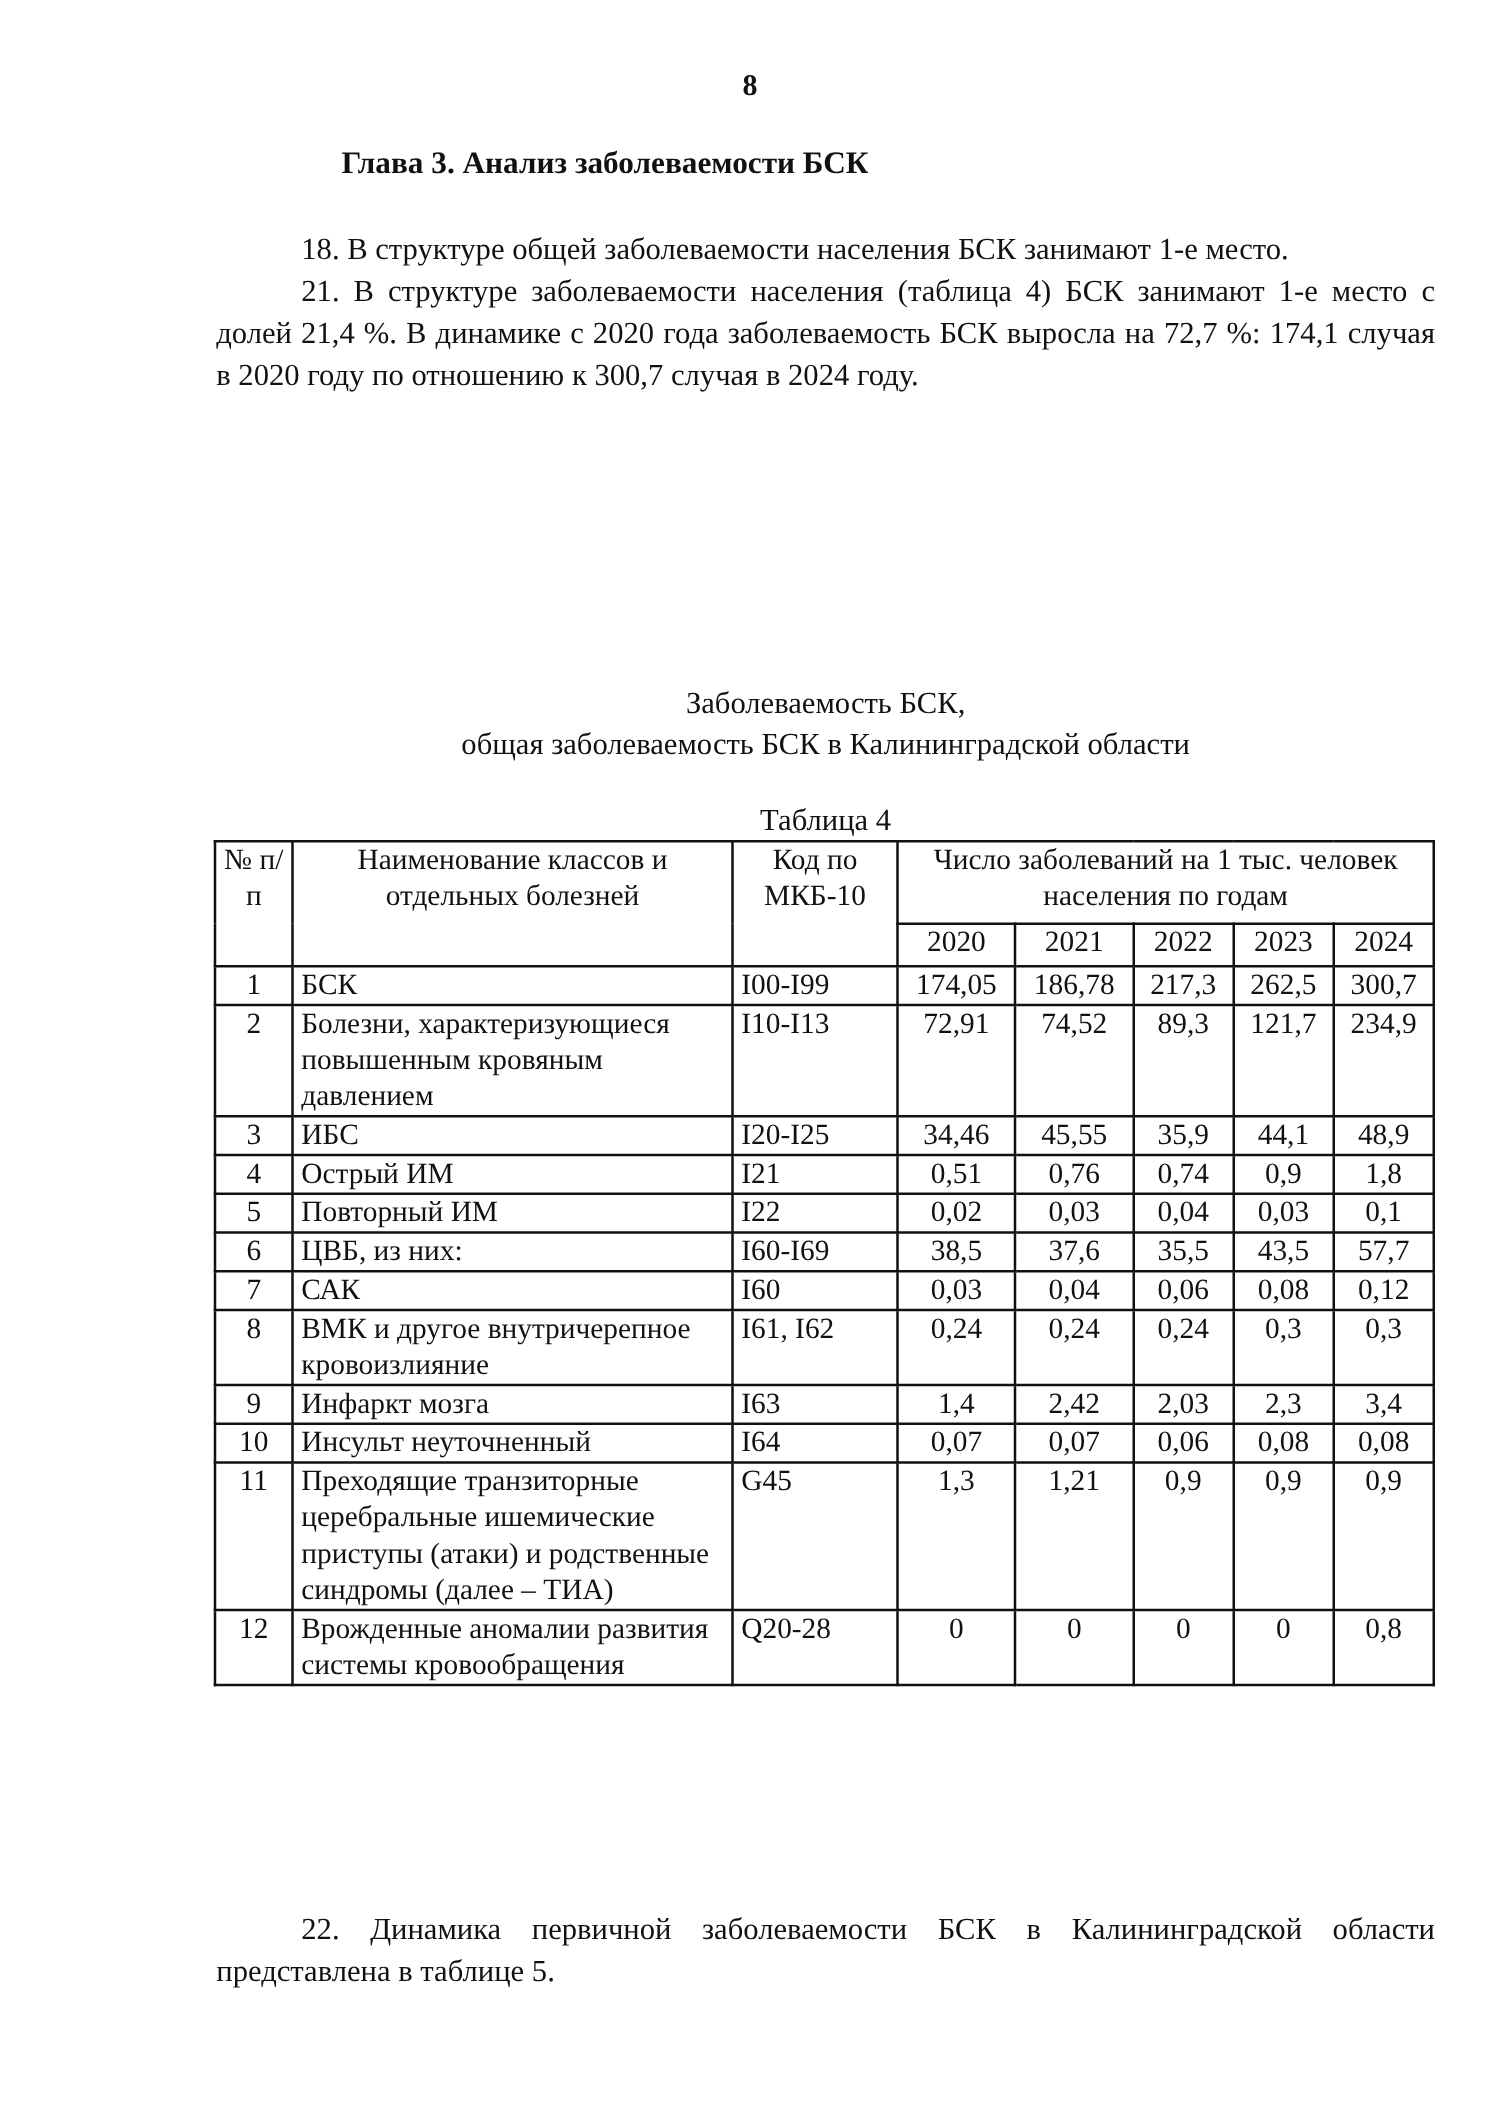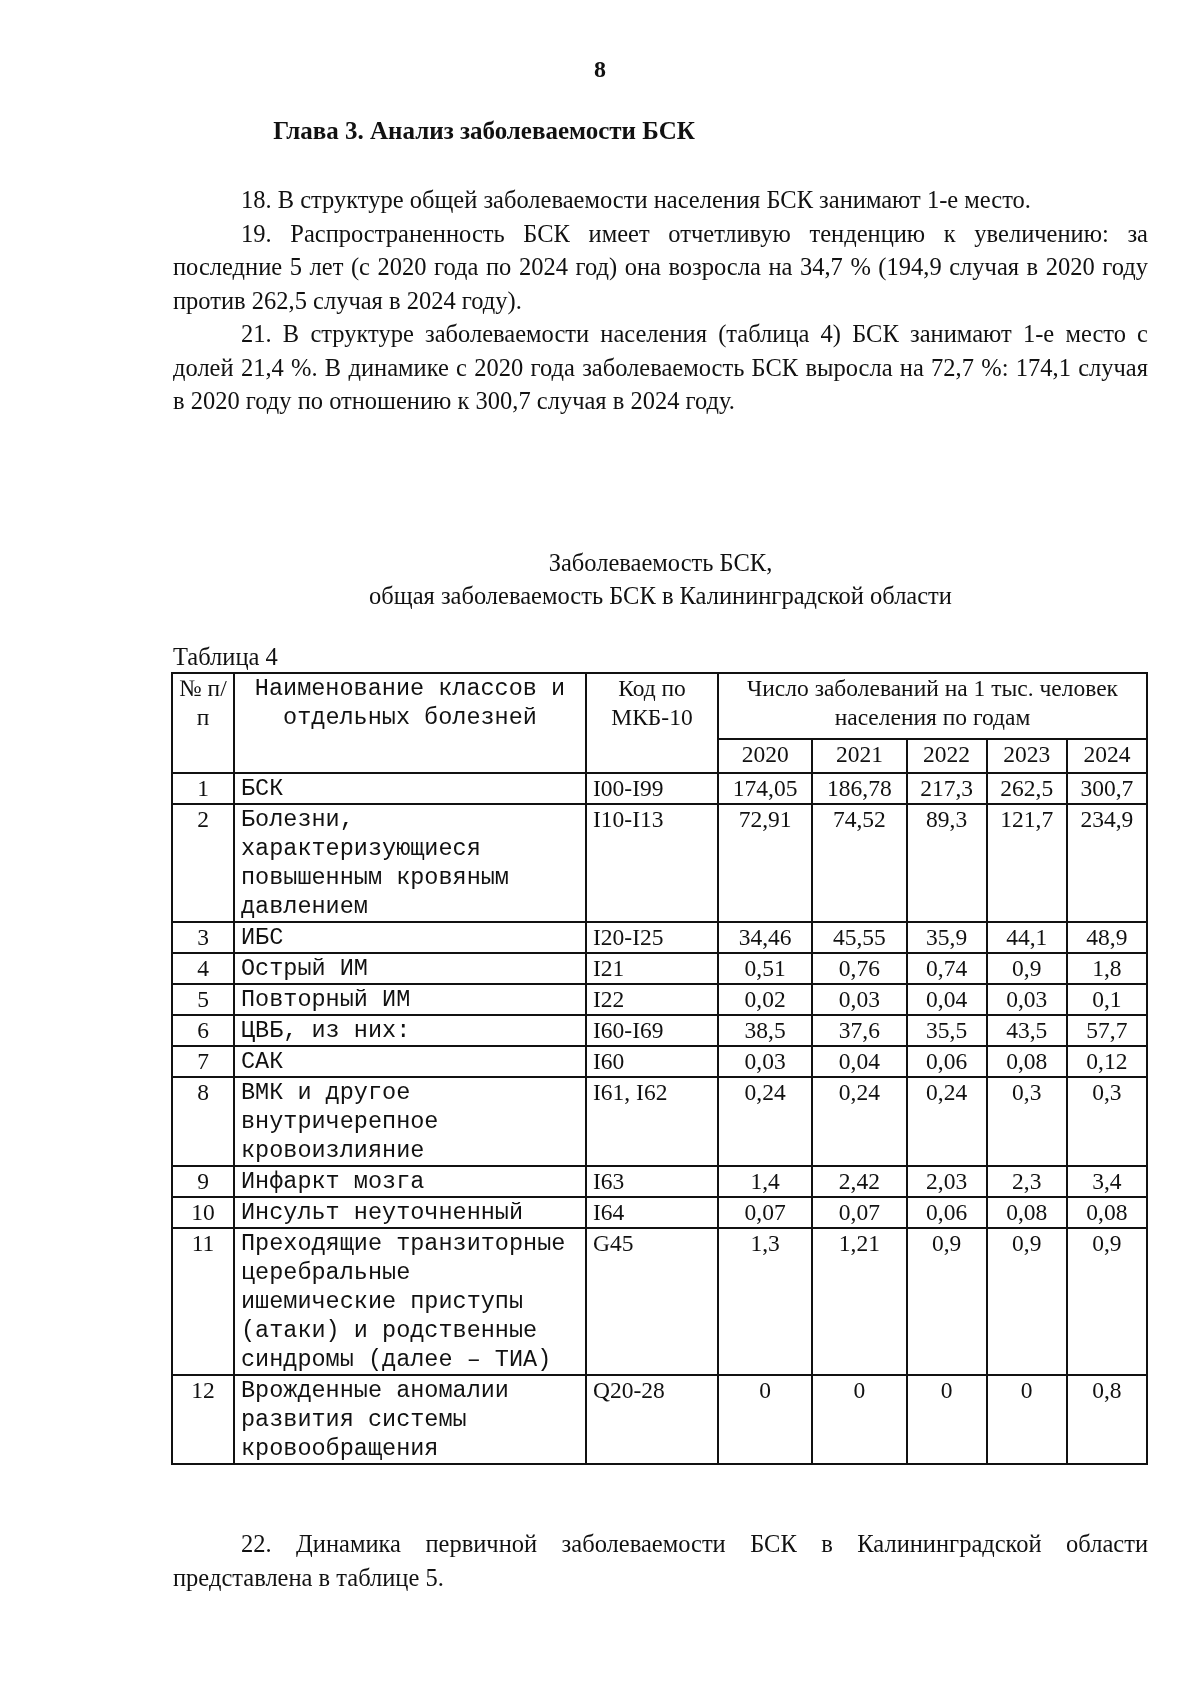--- a/index.html
+++ b/index.html
@@ -7,41 +7,40 @@
          font-family: "Liberation Serif", "DejaVu Serif", serif; color: #111; }
   .page-num { position: absolute; top: 56px; left: 0; width: 1200px; text-align: center;
               font-size: 24px; font-weight: bold; }
   .chapter { position: absolute; top: 117px; left: 0; width: 1320px; text-align: center;
              font-size: 25px; font-weight: bold; }
   .body-text { position: absolute; left: 173px; width: 975px; font-size: 24.5px; line-height: 33.5px; }
   .body-text p { margin: 0; text-align: justify; text-indent: 68px; }
   #paras { top: 183px; }
   .caption { position: absolute; top: 546px; left: 173px; width: 975px; text-align: center;
              font-size: 24.5px; line-height: 33px; }
-  .table-label { position: absolute; top: 643px; left: 173px; width: 975px; text-align: left;
+  .table-label { position: absolute; top: 643px; left: 173px; width: 975px; text-align: center;
                  font-size: 24.5px; }
   table.data { position: absolute; top: 672px; left: 171px; width: 977px;
                border-collapse: collapse; font-size: 23.5px; line-height: 29px; }
   table.data th, table.data td { border: 2px solid #111; padding: 0 6px; vertical-align: top; }
   table.data th { font-weight: normal; text-align: center; }
   .c-num { width: 48px; text-align: center; }
-  .c-name { width: 338px; text-align: left; font-family: Liberation Mono, monospace; }
+  .c-name { width: 338px; text-align: left; }
   .c-code { width: 118px; text-align: left; }
   .c-val { text-align: center; }
   #para22 { top: 1527px; }
 </style>
 </head>
 <body>
 
 <div class="page-num">8</div>
 <div class="chapter" style="width:968px;">Глава 3. Анализ заболеваемости БСК</div>
 
 <div class="body-text" id="paras">
   <p>18. В структуре общей заболеваемости населения БСК занимают 1-е место.</p>
-  <p>19. Распространенность БСК имеет отчетливую тенденцию к увеличению: за последние 5 лет (с 2020 года по 2024 год) она возросла на 34,7 % (194,9 случая в 2020 году против 262,5 случая в 2024 году).</p>
   <p>21. В структуре заболеваемости населения (таблица 4) БСК занимают 1-е место с долей 21,4 %. В динамике с 2020 года заболеваемость БСК выросла на 72,7 %: 174,1 случая в 2020 году по отношению к 300,7 случая в 2024 году.</p>
 </div>
 
 <div class="caption">
   <div>Заболеваемость БСК,</div>
   <div>общая заболеваемость БСК в Калининградской области</div>
 </div>
 
 <div class="table-label">Таблица 4</div>
 

